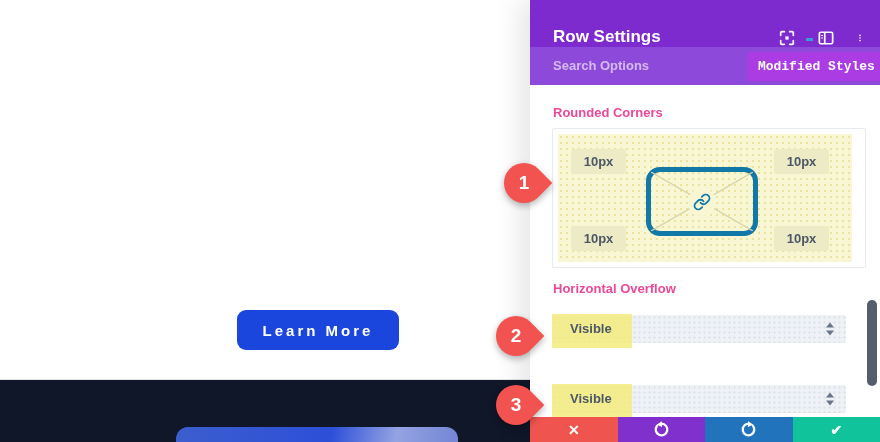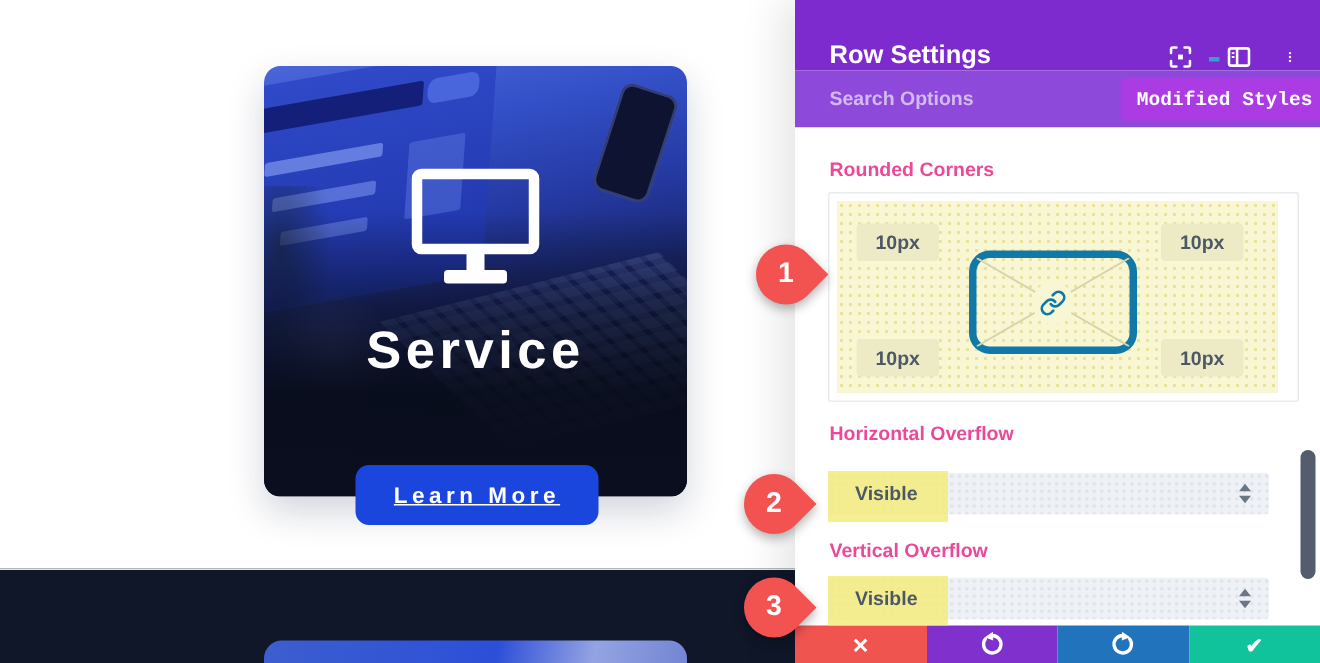--- a/index.html
+++ b/index.html
@@ -22,21 +22,21 @@
   .keyboard { position:absolute; right:-10%; bottom:16%; width:68%; height:36%; transform:rotate(-14deg) skewX(32deg); opacity:.45;
      background:repeating-linear-gradient(90deg, rgba(135,155,225,.5) 0 9px, transparent 9px 13px),
                 repeating-linear-gradient(0deg, rgba(135,155,225,.4) 0 7px, transparent 7px 11px); }
   .phone { position:absolute; right:5%; top:5%; width:14%; height:26%; transform:rotate(18deg); background:#0d1330; border:2px solid rgba(95,115,205,.45); border-radius:8px; }
   .plant { position:absolute; left:-3%; top:28%; width:20%; height:42%; background:radial-gradient(ellipse at 35% 35%, rgba(18,28,22,.5), transparent 65%); }
   .desk-light { position:absolute; left:0; top:52%; width:32%; height:28%; background:radial-gradient(rgba(220,225,245,.16), transparent 70%); }
   .dark-overlay { position:absolute; inset:0; background:linear-gradient(180deg, rgba(10,15,35,0) 34%, rgba(10,14,30,.55) 55%, rgba(8,12,26,.92) 76%, #0a0e1f 93%); }
 
   .monitor-wrap { position:absolute; left:50%; top:68px; transform:translateX(-50%); width:88px; height:78px; }
   .card-title { position:absolute; left:0; top:170px; width:100%; text-align:center; color:#fff; font-size:35px; font-weight:700; letter-spacing:3px; }
-  .cta-btn { position:absolute; left:237px; top:310px; width:162px; height:40px; background:#1b46dd; border:none; border-radius:9px; color:#fff; font-family:inherit; font-size:15px; font-weight:700; letter-spacing:3px; cursor:pointer; z-index:6;text-decoration:underline; }
+  .cta-btn { position:absolute; left:237px; top:310px; width:162px; height:40px; background:#1b46dd; border:none; border-radius:9px; color:#fff; font-family:inherit; font-size:15px; font-weight:700; letter-spacing:3px; cursor:pointer; z-index:6; }
   .card2 { position:absolute; left:176px; top:427px; width:282px; height:15px; border-radius:12px 12px 0 0; background:linear-gradient(100deg,#3c5ece 0%,#2d4fd8 55%,#94a3e2 78%,#7385d4 100%); }
 
   
   .panel { position:absolute; left:530px; top:0; width:350px; height:442px; background:#fff; box-shadow:-10px 0 25px rgba(0,0,0,.10); z-index:10; }
   .panel-header { position:absolute; left:0; top:0; width:350px; height:47px; background:#7d2ace; display:flex; align-items:flex-end;gap:24px; }
   .panel-title { color:#fff; font-size:17px; font-weight:700; margin-left:23px; flex:1; }
   .header-icons { display:flex; align-items:center; gap:21px; margin-right:16px; }
   .hicon { width:18px; height:18px; cursor:pointer; display:block; }
 
   .searchbar { position:absolute; left:0; top:47px; width:381px; height:38px; background:#8d49da; }
@@ -78,45 +78,20 @@
   .m1 { left:504px; top:163px; } .m2 { left:496px; top:316px; } .m3 { left:496px; top:385px; }
 </style>
 </head>
 <body>
 
 <div class="screen">
 
   <div class="preview">
     <div class="dark-section"></div>
 
-    <div class="card1">
-      <div class="photo-base">
-        <div class="laptop-screen">
-          <div class="ui-bar"></div>
-          <div class="ui-pill"></div>
-          <div class="ui-line1"></div>
-          <div class="ui-line2"></div>
-          <div class="ui-line3"></div>
-          <div class="ui-chart"></div>
-        </div>
-        <div class="keyboard"></div>
-        <div class="phone"></div>
-        <div class="plant"></div>
-        <div class="desk-light"></div>
-        <div class="dark-overlay"></div>
-      </div>
-      <div class="monitor-wrap">
-        <svg width="88" height="78" viewBox="0 0 88 78">
-          <rect x="5" y="4" width="78" height="50" rx="3" fill="none" stroke="#ffffff" stroke-width="7"></rect>
-          <rect x="38" y="54" width="12" height="14" fill="#ffffff"></rect>
-          <rect x="23" y="68" width="42" height="9" rx="2.5" fill="#ffffff"></rect>
-        </svg>
-      </div>
-      <div class="card-title">Service</div>
-    </div>
 
     <button class="cta-btn">Learn More</button>
     <div class="card2"></div>
   </div>
 
   <div class="panel">
 
     <div class="panel-header">
       <div class="panel-title">Row Settings</div>
       <div class="header-icons">
@@ -175,21 +150,20 @@
       <div class="opt-label" style="top:196px;">Horizontal Overflow</div>
       <div class="hl" style="left:22px; top:229px;"></div>
       <div class="field" style="top:230px;">
         <span class="field-text">Visible</span>
         <span class="updown">
             <span class="tri-up"></span>
             <span class="tri-down"></span>
           </span>
       </div>
 
-      <div class="opt-label" style="top:274px;">Vertical Overflow</div>
       <div class="hl" style="left:22px; top:299px;"></div>
       <div class="field" style="top:300px;">
         <span class="field-text">Visible</span>
         <span class="updown">
             <span class="tri-up"></span>
             <span class="tri-down"></span>
           </span>
       </div>
 
     </div>

